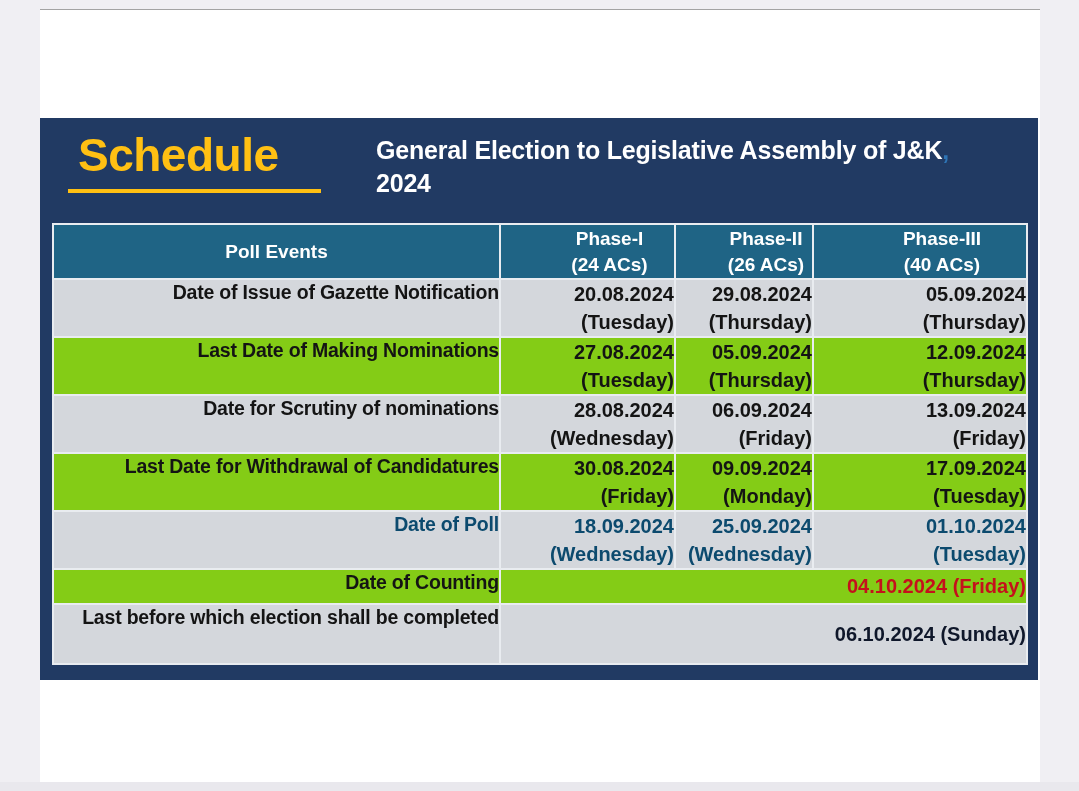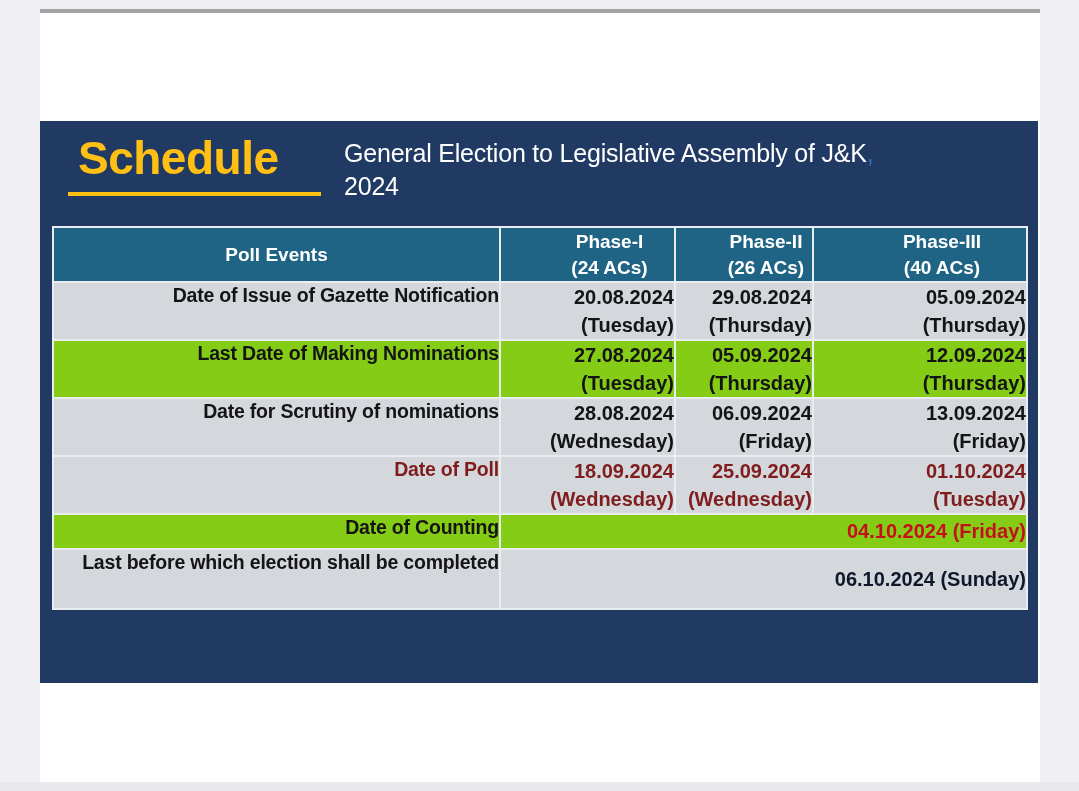--- a/index.html
+++ b/index.html
@@ -11,21 +11,21 @@
     position:relative;
     width:1079px;height:791px;
     background:#F0EFF3;
     overflow:hidden;
   }
   .card{
     position:absolute;
     left:40px;top:9px;
     width:1000px;height:773px;
     background:#FFFFFF;
-    border-top:4px solid #a3a3a3;
+    border-top:1px solid #a3a3a3;
   }
   .slide{
     position:absolute;
     left:0;top:108px;
     width:998px;height:562px;
     background:#213A63;
   }
   
   .heading{
     position:absolute;
@@ -37,24 +37,24 @@
   }
   .heading-underline{
     position:absolute;
     left:28px;top:71px;
     width:253px;height:4px;
     background:#FFC013;
   }
   
   .title{
     position:absolute;
-    left:304px;top:16px;
+    left:336px;top:16px;
     width:670px;
     font-size:25px;
-    font-weight:normal;
+    font-weight:bold;
     color:#FFFFFF;
     line-height:33px;
     letter-spacing:-0.2px;
   }
   .comma{color:#2E74B5;}
   
   table.sched{
     position:absolute;
     left:12px;top:105px;
     width:974px;
@@ -106,21 +106,21 @@
     line-height:28px;
   }
   td.dt span{display:block;}
   td.merged{
     vertical-align:middle;
     text-align:center;
     font-size:20px;
     font-weight:bold;
     color:#0f172a;
   }
-  tr.red-row td.lbl, tr.red-row td.dt{color:#7f1d1d;}
+  tr.red-row td.lbl, tr.red-row td.dt{color:#0c4a6e;}
   .val-red{color:#C5101C !important;}
   .bottom-strip{
     position:absolute;
     left:0;top:782px;
     width:1079px;height:9px;
     background:#E9E8ED;
   }
 </style>
 </head>
 <body>
@@ -200,20 +200,35 @@
               </td>
             <td class="dt">
                 <span>06.09.2024</span>
                 <span>(Friday)</span>
               </td>
             <td class="dt">
                 <span>13.09.2024</span>
                 <span>(Friday)</span>
               </td>
           </tr>
+          <tr class="r light">
+            <td class="lbl">Last Date for Withdrawal of Candidatures</td>
+            <td class="dt">
+                <span>30.08.2024</span>
+                <span>(Friday)</span>
+              </td>
+            <td class="dt">
+                <span>09.09.2024</span>
+                <span>(Monday)</span>
+              </td>
+            <td class="dt">
+                <span>17.09.2024</span>
+                <span>(Tuesday)</span>
+              </td>
+          </tr>
           <tr class="r dark red-row">
             <td class="lbl">Date of Poll</td>
             <td class="dt">
                 <span>18.09.2024</span>
                 <span>(Wednesday)</span>
               </td>
             <td class="dt">
                 <span>25.09.2024</span>
                 <span>(Wednesday)</span>
               </td>

